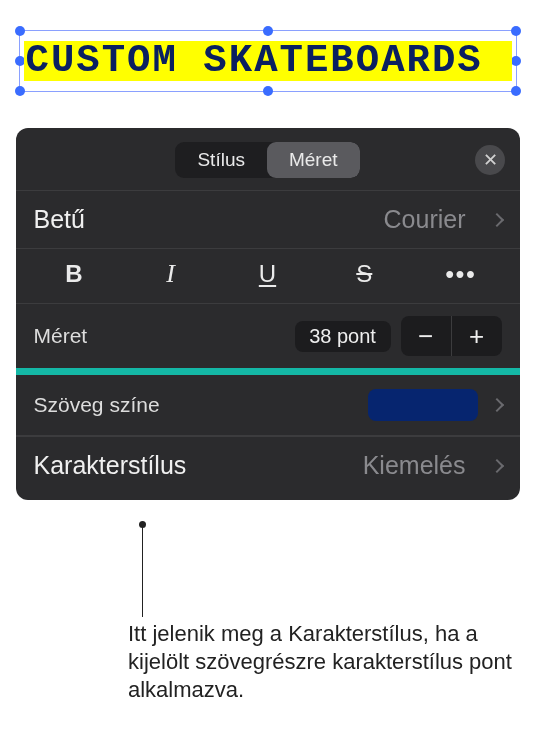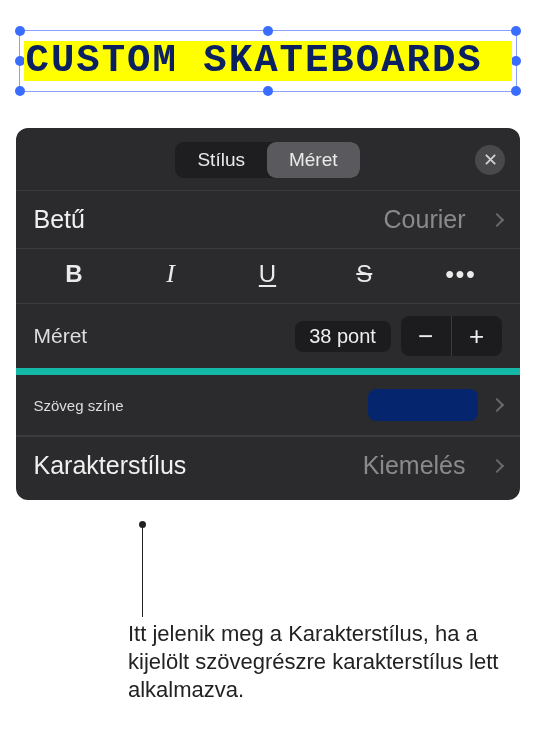--- a/index.html
+++ b/index.html
@@ -179,21 +179,21 @@
   .stepper .divider {
     width:1px;
     background:#3c3c3e;
   }
   .color-row {
     display:flex;
     align-items:center;
     justify-content:space-between;
     padding:14px 18px;
     border-bottom:1px solid #3c3c3e;
-    font-size:15px;
+    font-size:21px;
   }
   .swatch {
     width:110px;
     height:32px;
     border-radius:8px;
     background:#06256f;
   }
   .right-group { display:flex; align-items:center; gap:14px;}
   .callout {
     position:absolute;
@@ -291,13 +291,13 @@
   <div class="row" style="border-bottom:none;">
     <span class="label">Karakterstílus</span>
     <span class="value">
       <span>Kiemelés</span>
       <span class="chev"></span>
     </span>
   </div>
 </div>
 
 <div class="callout"></div>
-<div class="caption">Itt jelenik meg a Karakterstílus, ha a kijelölt szövegrészre karakterstílus lett alkalmazva.</div>
+<div class="caption">Itt jelenik meg a Karakterstílus, ha a kijelölt szövegrészre karakterstílus pont alkalmazva.</div>
 
 </body></html>

